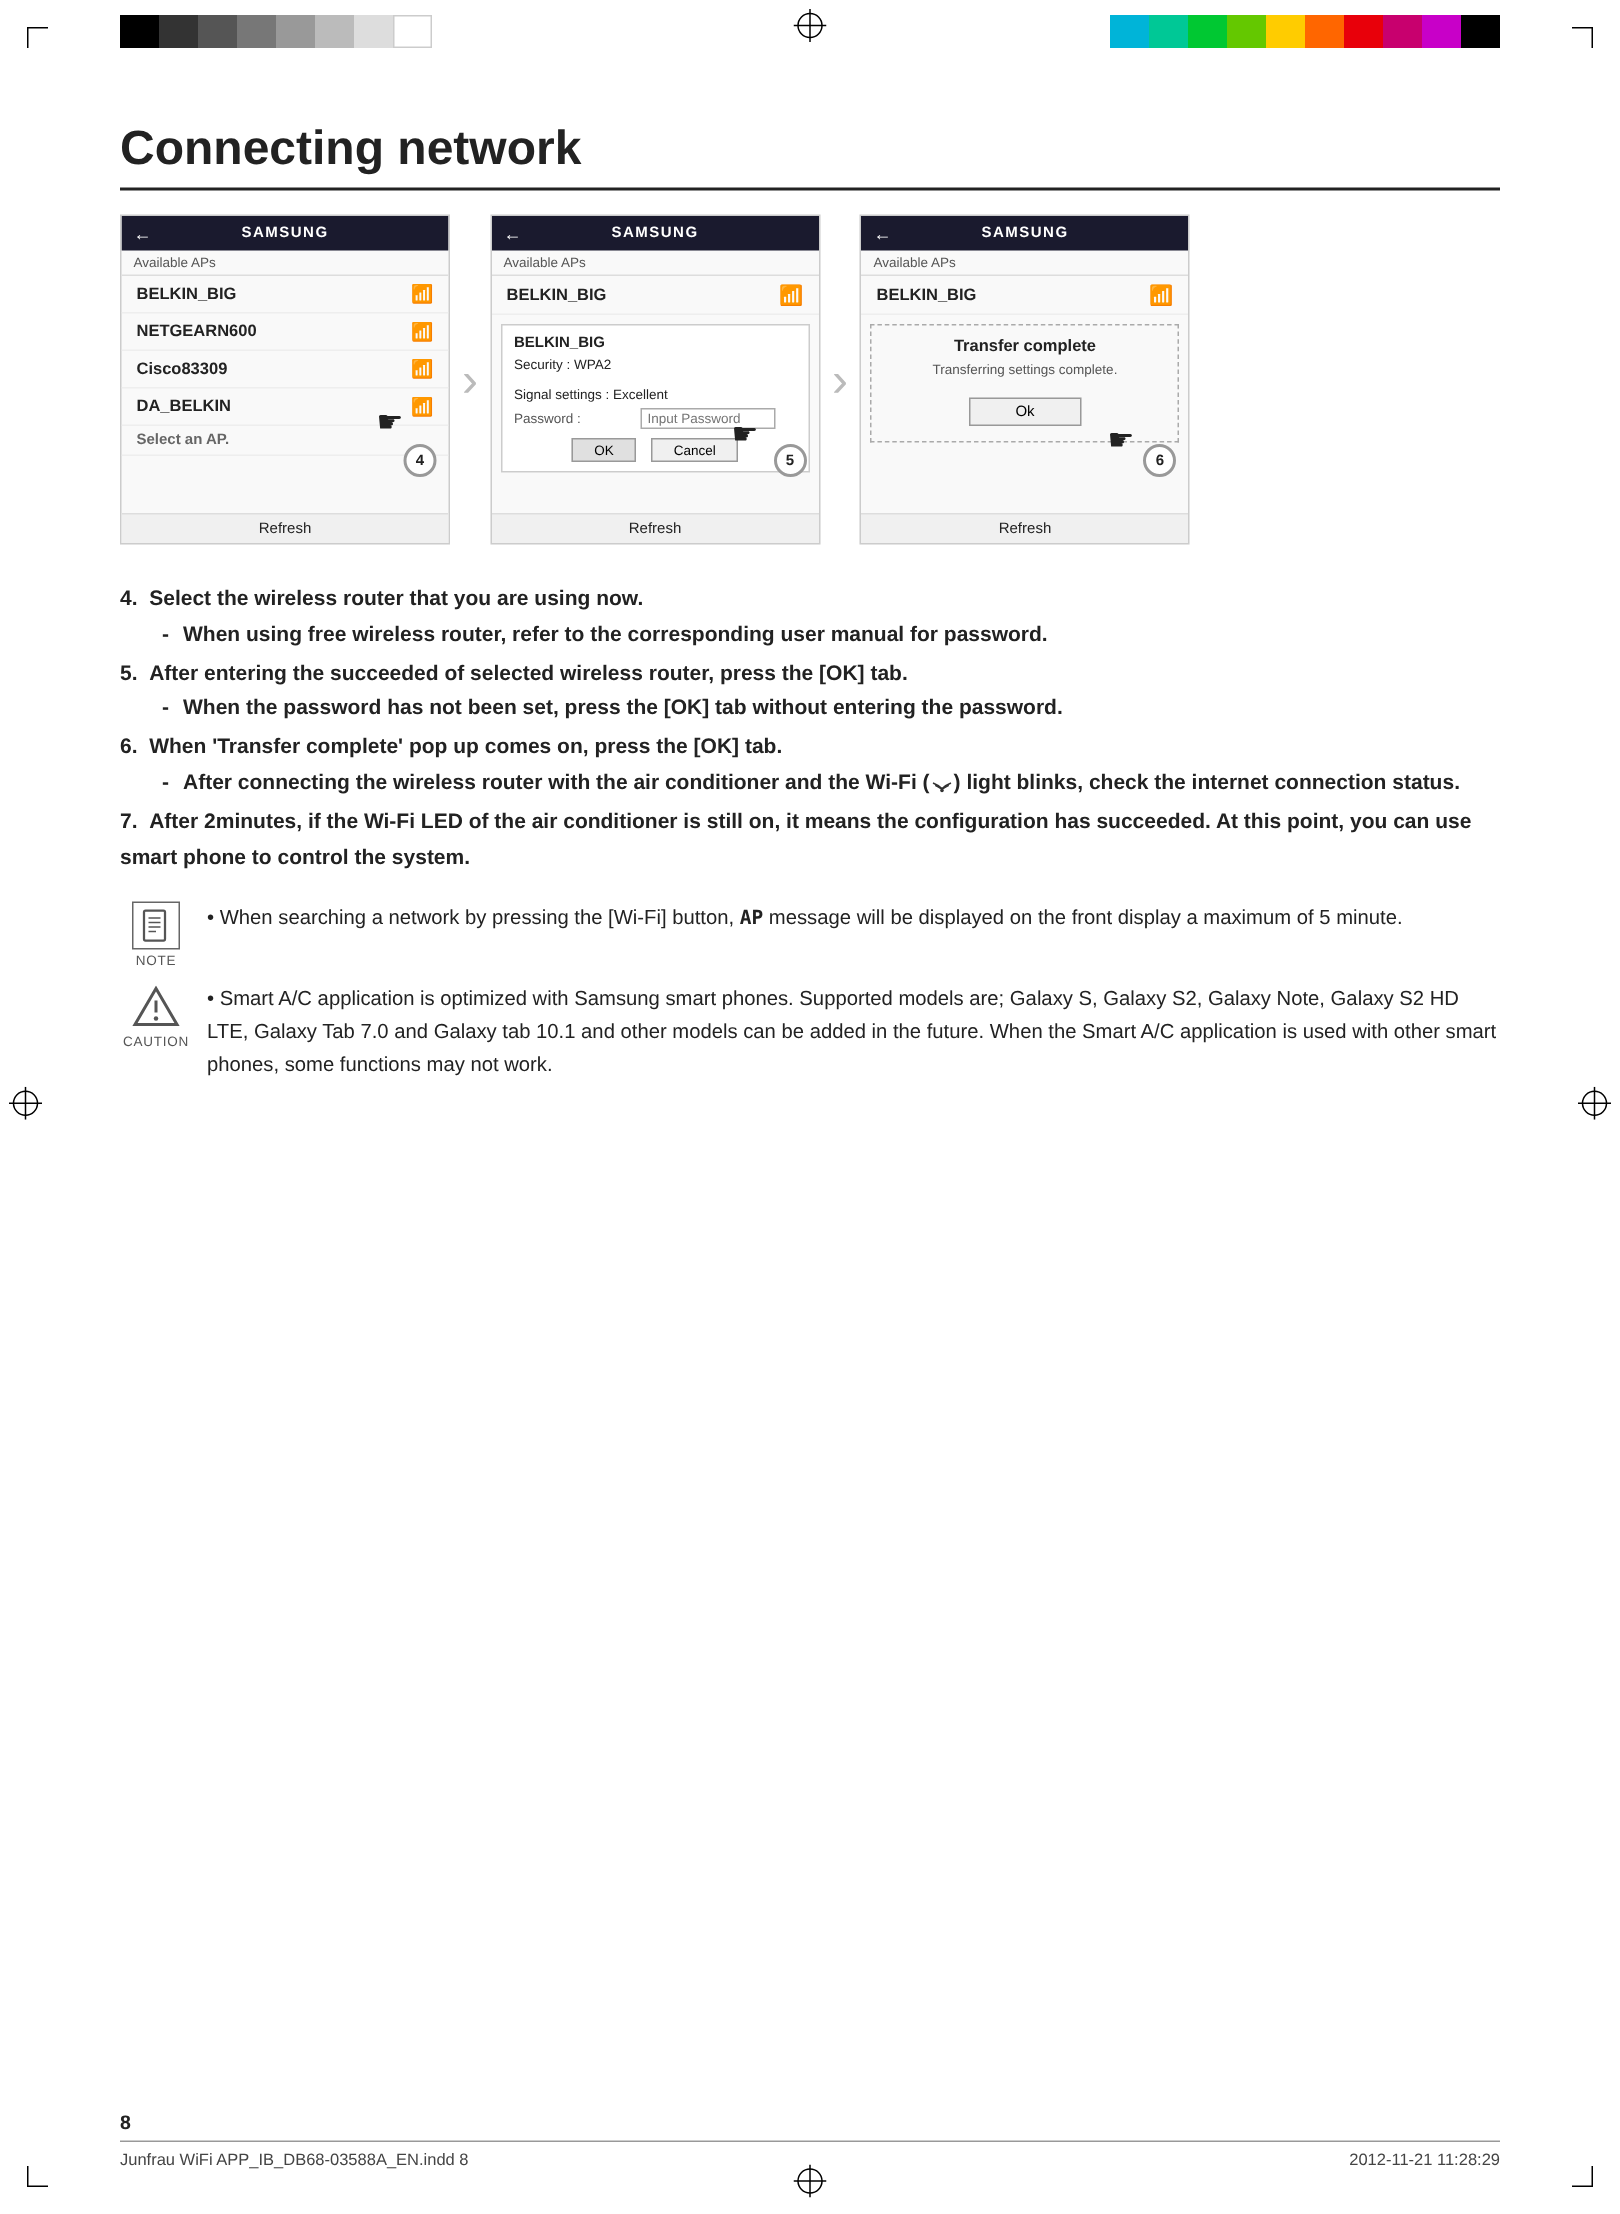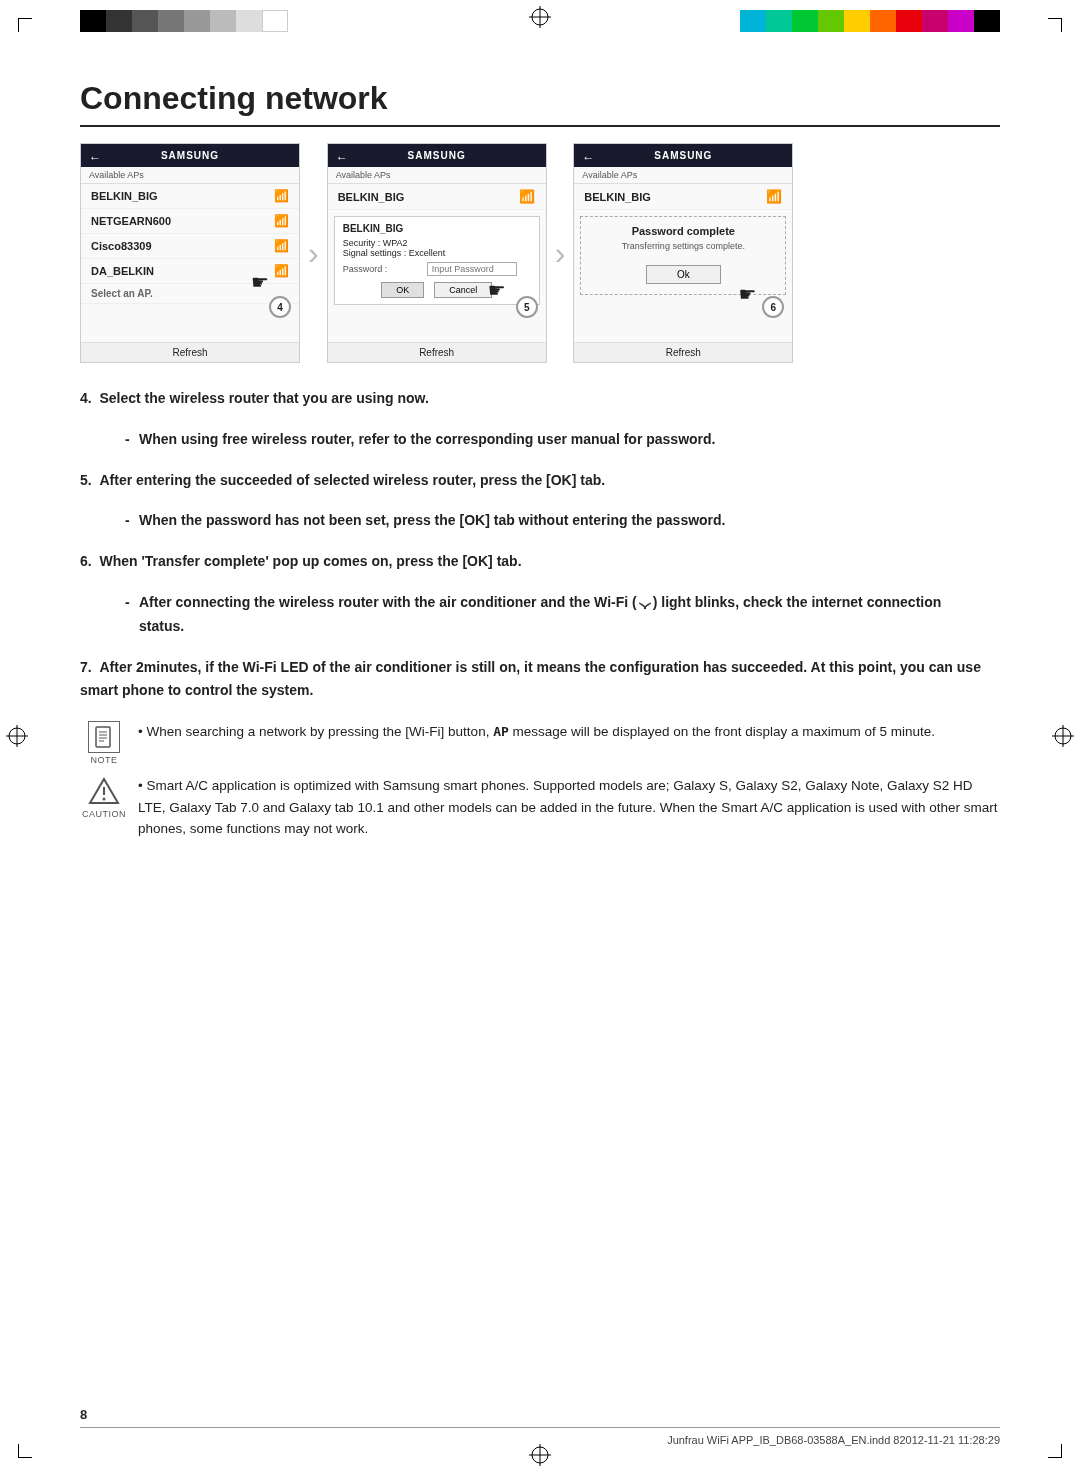--- a/index.html
+++ b/index.html
@@ -261,21 +261,21 @@
     .instructions ol li {
       font-size: 14px;
       line-height: 1.7;
       padding-left: 0;
       margin-bottom: 2px;
       font-weight: bold;
     }
     .instructions ul {
       list-style: none;
       padding: 0 0 0 28px;
-      margin: 17px;
+      margin: 0;
     }
     .instructions ul li {
       font-size: 14px;
       line-height: 1.7;
       position: relative;
       padding-left: 14px;
     }
     .instructions ul li::before {
       content: '-';
       position: absolute;
@@ -357,21 +357,21 @@
       flex: 1;
     }
 
     
     .bottom-bar {
       position: absolute;
       bottom: 30px;
       left: 80px;
       right: 80px;
       display: flex;
-      justify-content: flex-end;
+      justify-content: space-between;
       align-items: center;
       border-top: 1px solid #999;
       padding-top: 6px;
     }
     .bottom-left {
       font-size: 11px;
       color: #444;
     }
     .bottom-right {
       font-size: 11px;
@@ -509,21 +509,21 @@
       <div class="ss-subheader">Available APs</div>
       <div class="ss-panel-inner">
 
         <div class="ss-list-item" style="font-size:11px;">
           <span>BELKIN_BIG</span>
           <span class="wifi-sym">📶</span>
         </div>
 
         <div class="ss-dialog">
           <div class="dialog-title">BELKIN_BIG</div>
-          <div style="font-size:9px; margin-bottom:0;">Security : WPA2</div>
+          <div style="font-size:9px; margin-bottom:10px;">Security : WPA2</div>
           <div style="font-size:9px; margin-bottom:4px;">Signal settings : Excellent</div>
           <div class="dialog-row">
             <label>Password :</label>
             <input type="text" style="width: 90px; border: 1px solid rgb(170, 170, 170); font-size: 9px; padding: 1px 4px; color: rgb(170, 170, 170);" placeholder="Input Password">
           </div>
           <div class="dialog-buttons">
             <button class="dialog-btn primary" style="border:1px solid #999; background:#e0e0e0; font-size:9px; padding:2px 14px;">OK</button>
             <button class="dialog-btn" style="border:1px solid #999; background:#f0f0f0; font-size:9px; padding:2px 14px;">Cancel</button>
           </div>
         </div>
@@ -544,21 +544,21 @@
       </div>
       <div class="ss-subheader">Available APs</div>
       <div class="ss-panel-inner">
 
         <div class="ss-list-item" style="font-size:11px;">
           <span>BELKIN_BIG</span>
           <span class="wifi-sym">📶</span>
         </div>
 
         <div style="border:1px dashed #aaa; margin:6px; padding:4px;">
-          <div class="ss-transfer-msg" style="border:none; margin:0; padding:4px 0 4px 0;">Password complete</div>
+          <div class="ss-transfer-msg" style="border:none; margin:0; padding:4px 0 4px 0;">Transfer complete</div>
           <div class="ss-transfer-sub" style="border:none; margin:0; padding:0 0 4px 0;">Transferring settings complete.</div>
           <div class="ss-ok-btn-area">
             <button class="ss-ok-btn" style="border:1px solid #999; background:#f0f0f0; font-size:10px; padding:3px 30px;">Ok</button>
           </div>
         </div>
 
         <div class="hand-cursor" style="bottom:48px; right:36px;">☛</div>
 
         <div class="step-circle">6</div>
       </div>

